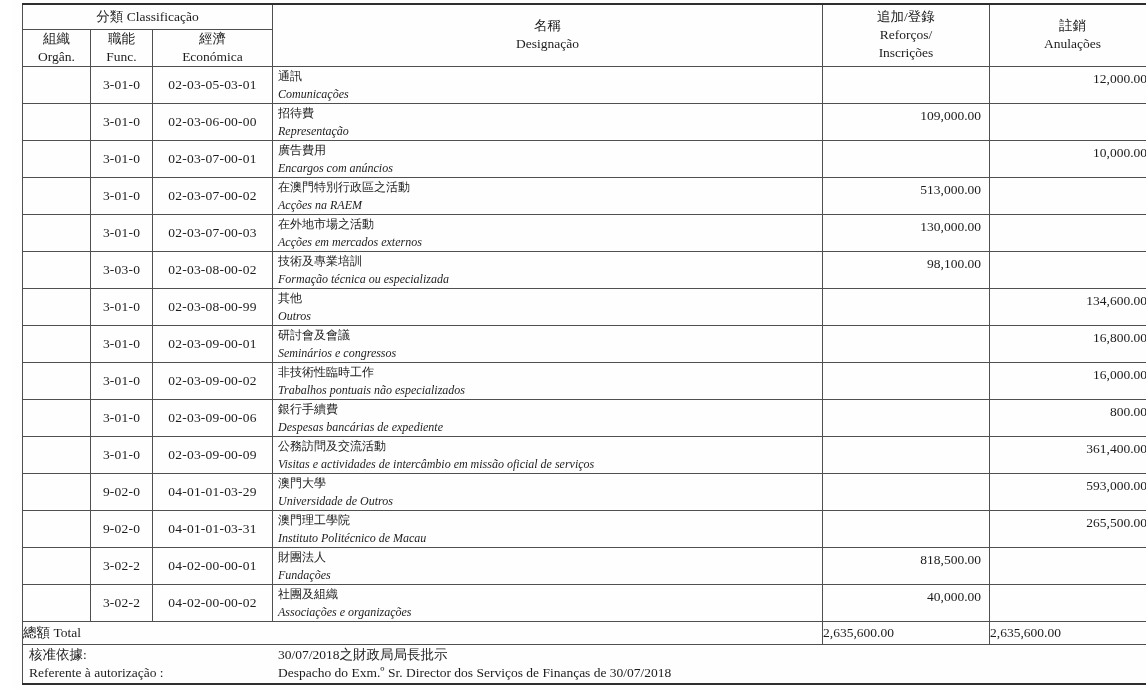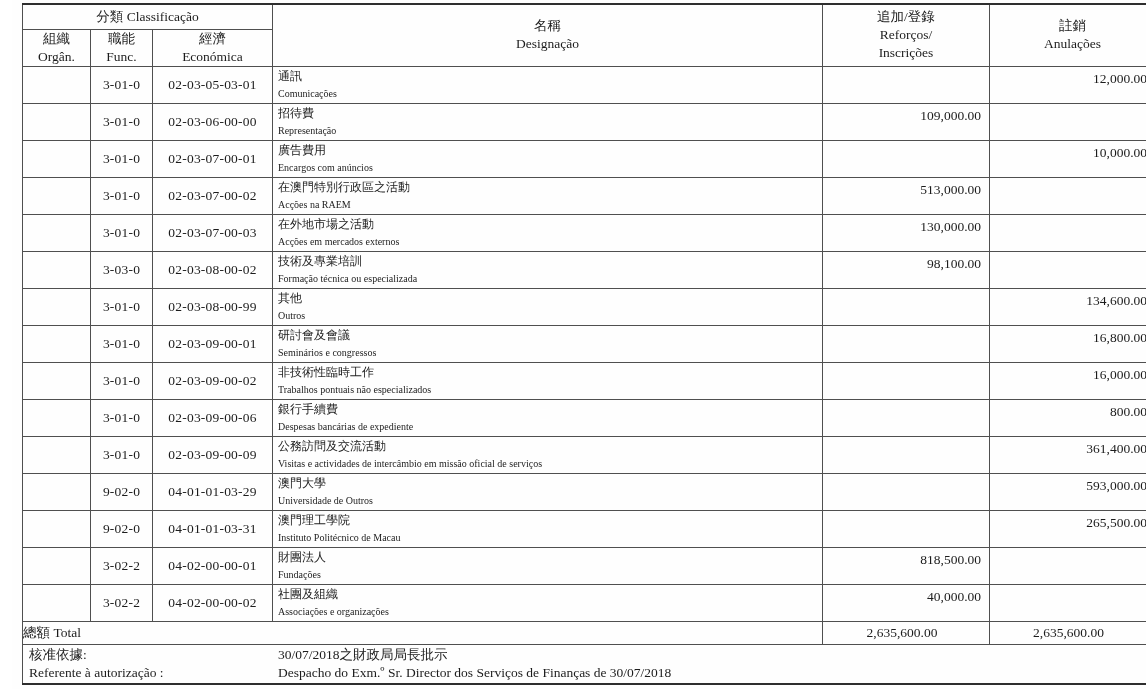--- a/index.html
+++ b/index.html
@@ -18,27 +18,27 @@
   
   tr.hr1 td { height:25px; text-align:center; vertical-align:middle; }
   tr.hr2 td { height:37px; text-align:center; vertical-align:middle; }
   td.h-span { vertical-align:middle; text-align:center; }
 
   
   tr.dr td { height:37px; }
   td.c-code { text-align:center; vertical-align:middle; letter-spacing:0.2px; }
   td.c-name { text-align:left; vertical-align:middle; padding-left:5px; }
   td.c-name .zh { font-size:12px; }
-  td.c-name .pt { font-size:10px; }
+  td.c-name .pt { font-size:12px;font-style:italic; }
   td.c-amt { text-align:right; vertical-align:top; padding:3px 8px 0 0; }
 
   
   tr.tr-total td { height:23px; vertical-align:middle; }
   td.t-label { text-align:left; padding-right:8px; }
-  td.t-amt { text-align:center; padding:0 8px 0 0; vertical-align:middle;margin-top:26px; }
+  td.t-amt { text-align:left; padding:0 8px 0 0; vertical-align:middle;margin-top:26px; }
 
   
   tr.tr-foot td { height:37px; vertical-align:middle; padding:1px 0;font-family:Liberation Serif, serif; }
   .f-line { display:flex; line-height:18px; }
   .f-label { width:255px; padding-left:6px; flex:none; }
   .f-value { flex:1; }
 </style>
 </head>
 <body>
 

